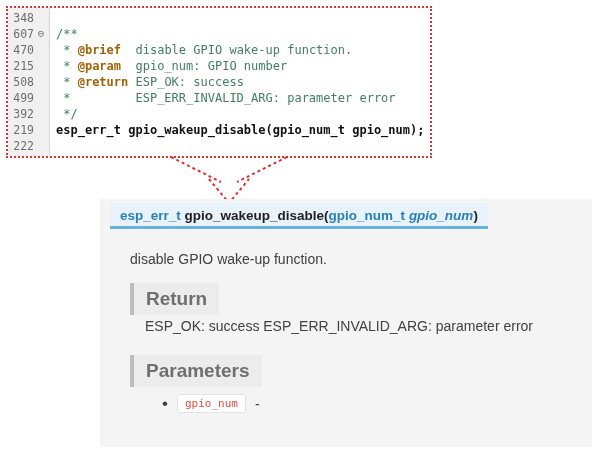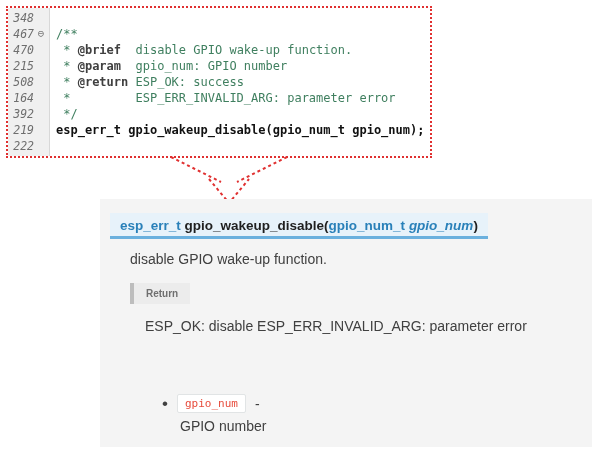--- a/index.html
+++ b/index.html
@@ -20,57 +20,56 @@
     display: flex;
     font-family: "DejaVu Sans Mono", monospace;
     font-size: 12px; line-height: 16px;
     overflow: hidden;
   }
   .gutter {
     width: 42px; background: #f0f0f0;
     border-right: 1px solid #d8d8d8;
     color: #6e6e6e; padding-top: 2px;
     flex: none;
-    font-style: italic;
   }
   .ln-row { display: flex; height: 16px; }
   .ln { width: 26px; text-align: right; font-size: 11.5px; }
   .fold { width: 14px; font-size: 11px; color: #7a7a7a; text-align: center; line-height: 15px; }
   .code-lines { flex: 1; padding: 2px 0 0 6px; white-space: pre; color: #000; }
   .src-row { height: 16px; }
   .seg-comment { color: #3f7f5f; }
-  .seg-tag { color: #404040; font-weight: bold; }
+  .seg-tag { color: #a16207; font-weight: bold; }
   .seg-code { color: #111111; font-weight: bold; margin-top: 47px; }
 
   
   .arrow-svg { position: absolute; left: 163px; top: 156px; }
 
   
   .docs {
     position: absolute; left: 100px; top: 199px;
     width: 492px; height: 248px;
     background: #f4f4f4; color: #404040;
   }
   .sig {
-    position: absolute; left: 10px; top: 14px;
+    position: absolute; left: 10px; top: 4px;
     background: #e7f2fa;
     border-bottom: 3px solid #6ab0de;
     padding: 5px 10px 3px 10px;
     font-size: 13.5px; font-weight: bold; color: #2b2b2b;
     white-space: nowrap;
   }
   .sig .t { color: #2980b9; }
   .sig .n { color: #1f1f1f; }
   .sig .p { color: #2980b9; font-style: italic; }
   .desc { position: absolute; left: 30px; top: 52px; font-size: 14px; color: #404040; }
   .rubric {
     position: absolute;
     background: #ececec;
     border-left: 4px solid #bdbdbd;
-    color: #6f6f6f; font-weight: bold; font-size: 10px;
+    color: #6f6f6f; font-weight: bold; font-size: 19px;
     padding: 5px 12px;
   }
   .rubric-return { left: 30px; top: 84px; }
   .rubric-params { left: 30px; top: 156px; }
   .return-text { position: absolute; left: 45px; top: 119px; font-size: 14px; color: #404040; }
   .param-item {
     position: absolute; left: 62px; top: 195px;
     font-size: 14px; display: flex; align-items: center; gap: 9px;
   }
   .bullet { font-size: 17px; color: #404040; line-height: 14px; }
@@ -86,37 +85,37 @@
 </head>
 <body>
 
 <div class="code-box">
   <div class="gutter">
       <div class="ln-row">
         <span class="ln">348</span>
         <span class="fold"></span>
       </div>
       <div class="ln-row">
-        <span class="ln">467</span>
+        <span class="ln">607</span>
         <span class="fold">⊖</span>
       </div>
       <div class="ln-row">
         <span class="ln">470</span>
         <span class="fold"></span>
       </div>
       <div class="ln-row">
         <span class="ln">215</span>
         <span class="fold"></span>
       </div>
       <div class="ln-row">
         <span class="ln">508</span>
         <span class="fold"></span>
       </div>
       <div class="ln-row">
-        <span class="ln">164</span>
+        <span class="ln">499</span>
         <span class="fold"></span>
       </div>
       <div class="ln-row">
         <span class="ln">392</span>
         <span class="fold"></span>
       </div>
       <div class="ln-row">
         <span class="ln">219</span>
         <span class="fold"></span>
       </div>
@@ -134,23 +133,23 @@
   <path d="M46,23 L66,47 L86,23" fill="none" stroke="#e03030" stroke-width="2" stroke-dasharray="3,3"></path>
 </svg>
 
 <div class="docs">
 
   <div class="sig"><span class="t">esp_err_t</span><span> </span><span class="n">gpio_wakeup_disable</span><span class="n">(</span><span class="t">gpio_num_t</span><span> </span><span class="p">gpio_num</span><span class="n">)</span></div>
 
   <div class="desc">disable GPIO wake-up function.</div>
 
   <div class="rubric rubric-return">Return</div>
-  <div class="return-text">ESP_OK: disable ESP_ERR_INVALID_ARG: parameter error</div>
+  <div class="return-text">ESP_OK: success ESP_ERR_INVALID_ARG: parameter error</div>
 
+  <div class="rubric rubric-params">Parameters</div>
 
   <div class="param-item">
     <span class="bullet">•</span>
     <span class="code-chip">gpio_num</span>
     <span class="param-dash">-</span>
   </div>
-  <div class="param-desc">GPIO number</div>
 
 </div>
 
 </body></html>

